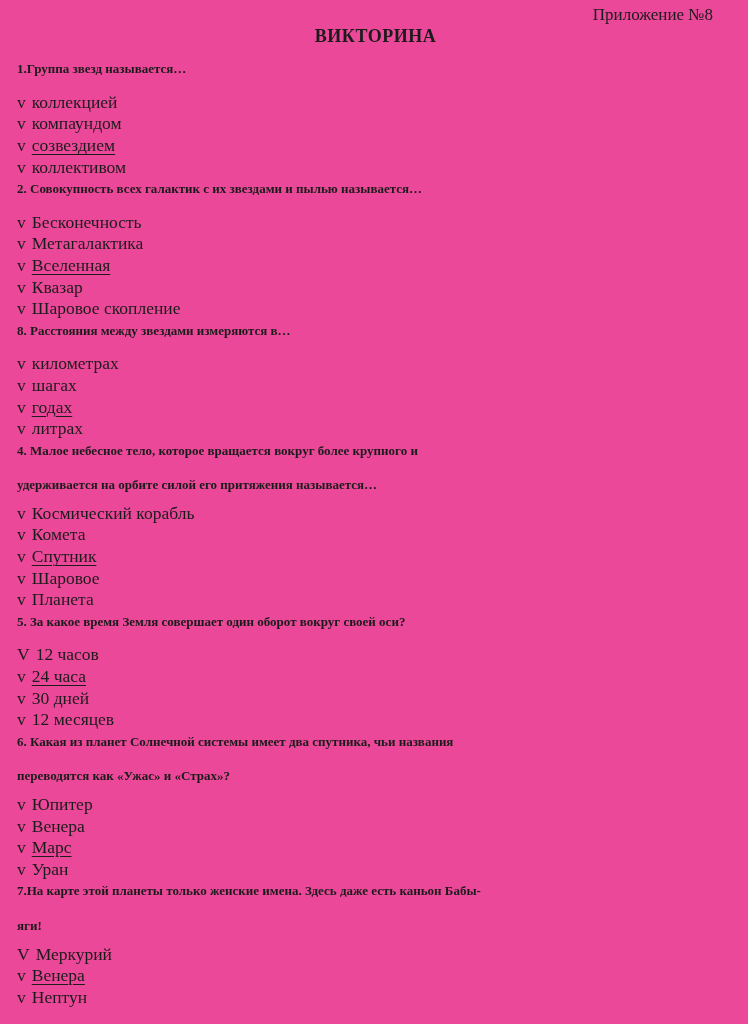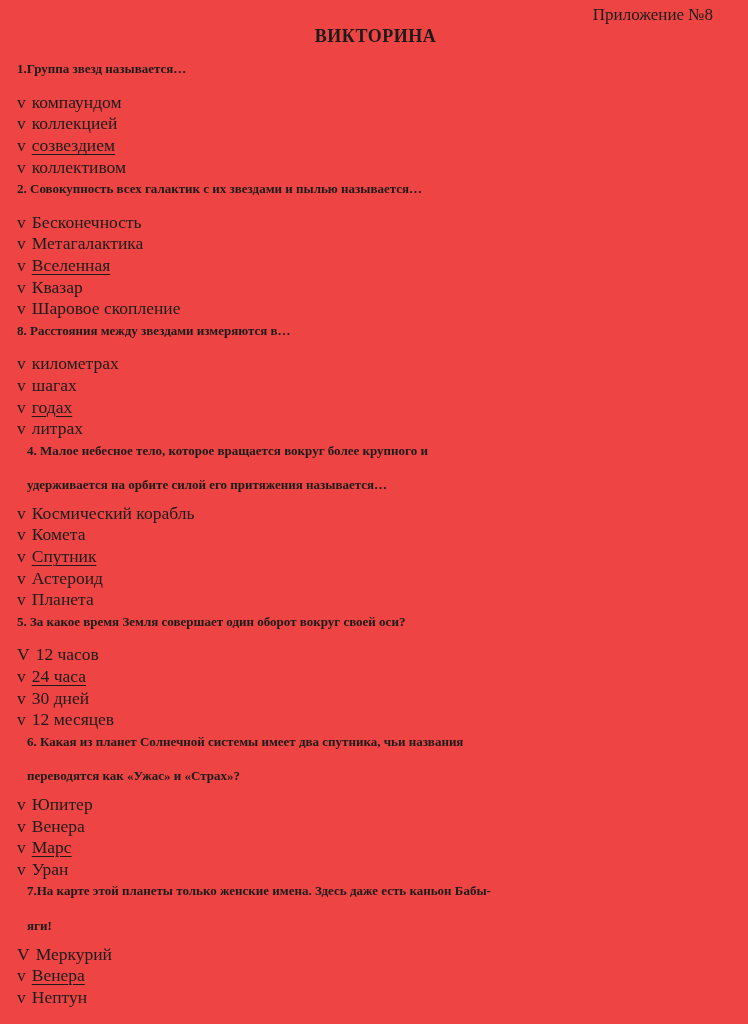--- a/index.html
+++ b/index.html
@@ -1,21 +1,21 @@
 <!DOCTYPE html>
 <html><head>
 <meta charset="utf-8">
 <style>
   html, body { margin: 0; padding: 0; background: #ffffff; }
   .page {
     position: relative;
     width: 748px;
     height: 1024px;
     box-sizing: border-box;
-    background: #ef4444;
+    background: #ec4899;
     color: #1b1b1b;
     font-family: "Liberation Serif", "DejaVu Serif", serif;
     padding: 4px 14px 0 17px;
     overflow: hidden;
   }
   .header-line {
     text-align: right;
     padding-right: 21px;
     font-size: 17px;
     line-height: 21.6px;
@@ -24,21 +24,21 @@
   .doc-title {
     text-align: center;
     font-weight: 700;
     font-size: 18px;
     line-height: 21.6px;
     margin-bottom: 11px;
     letter-spacing: 0.5px;
   }
   .question { margin: 0; }
   .question.single { margin-bottom: 12px; }
-  .question.multi  { margin-bottom: 7px; margin-left: 10px; }
+  .question.multi  { margin-bottom: 7px; }
   .q-line {
     font-weight: 700;
     font-size: 13px;
     line-height: 21.6px;
     white-space: nowrap;
   }
   .q-line + .q-line { margin-top: 13px; }
   .options { margin: 0; }
   .option {
     font-size: 17.5px;
@@ -58,22 +58,22 @@
 <div class="page">
 
   <div class="header-line">Приложение №8</div>
 
   <div class="doc-title">ВИКТОРИНА</div>
 
   <div class="question single">
     <div class="q-line">1.Группа звезд называется…</div>
   </div>
   <div class="options">
+    <div class="option"><span class="marker">v</span><span class="opt-text">коллекцией</span></div>
     <div class="option"><span class="marker">v</span><span class="opt-text">компаундом</span></div>
-    <div class="option"><span class="marker">v</span><span class="opt-text">коллекцией</span></div>
     <div class="option"><span class="marker">v</span><span class="opt-text underlined">созвездием</span></div>
     <div class="option"><span class="marker">v</span><span class="opt-text">коллективом</span></div>
   </div>
 
   <div class="question single">
     <div class="q-line">2. Совокупность всех галактик с их звездами и пылью называется…</div>
   </div>
   <div class="options">
     <div class="option"><span class="marker">v</span><span class="opt-text">Бесконечность</span></div>
     <div class="option"><span class="marker">v</span><span class="opt-text">Метагалактика</span></div>
@@ -93,21 +93,21 @@
   </div>
 
   <div class="question multi">
     <div class="q-line">4. Малое небесное тело, которое вращается вокруг более крупного и</div>
     <div class="q-line">удерживается на орбите силой его притяжения называется…</div>
   </div>
   <div class="options">
     <div class="option"><span class="marker">v</span><span class="opt-text">Космический корабль</span></div>
     <div class="option"><span class="marker">v</span><span class="opt-text">Комета</span></div>
     <div class="option"><span class="marker">v</span><span class="opt-text underlined">Спутник</span></div>
-    <div class="option"><span class="marker">v</span><span class="opt-text">Астероид</span></div>
+    <div class="option"><span class="marker">v</span><span class="opt-text">Шаровое</span></div>
     <div class="option"><span class="marker">v</span><span class="opt-text">Планета</span></div>
   </div>
 
   <div class="question single">
     <div class="q-line">5. За какое время Земля совершает один оборот вокруг своей оси?</div>
   </div>
   <div class="options">
     <div class="option"><span class="marker">V</span><span class="opt-text">12 часов</span></div>
     <div class="option"><span class="marker">v</span><span class="opt-text underlined">24 часа</span></div>
     <div class="option"><span class="marker">v</span><span class="opt-text">30 дней</span></div>

